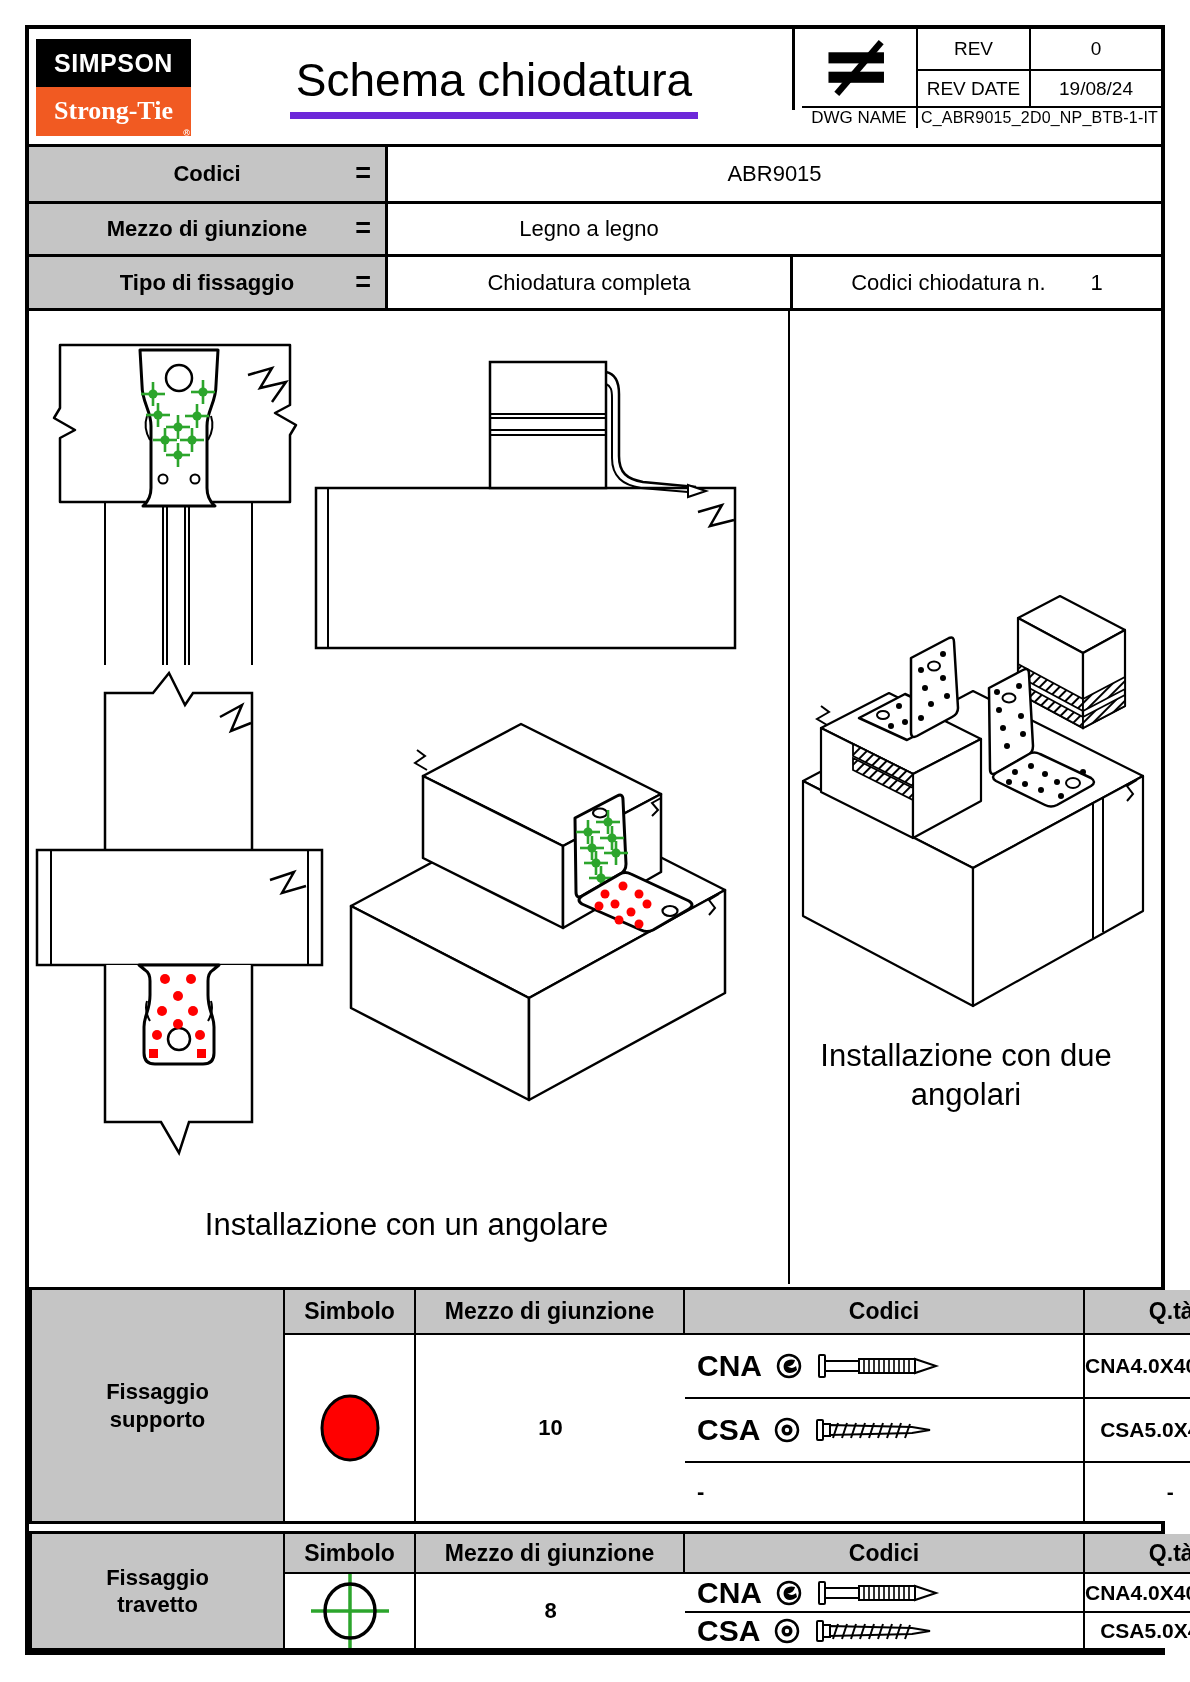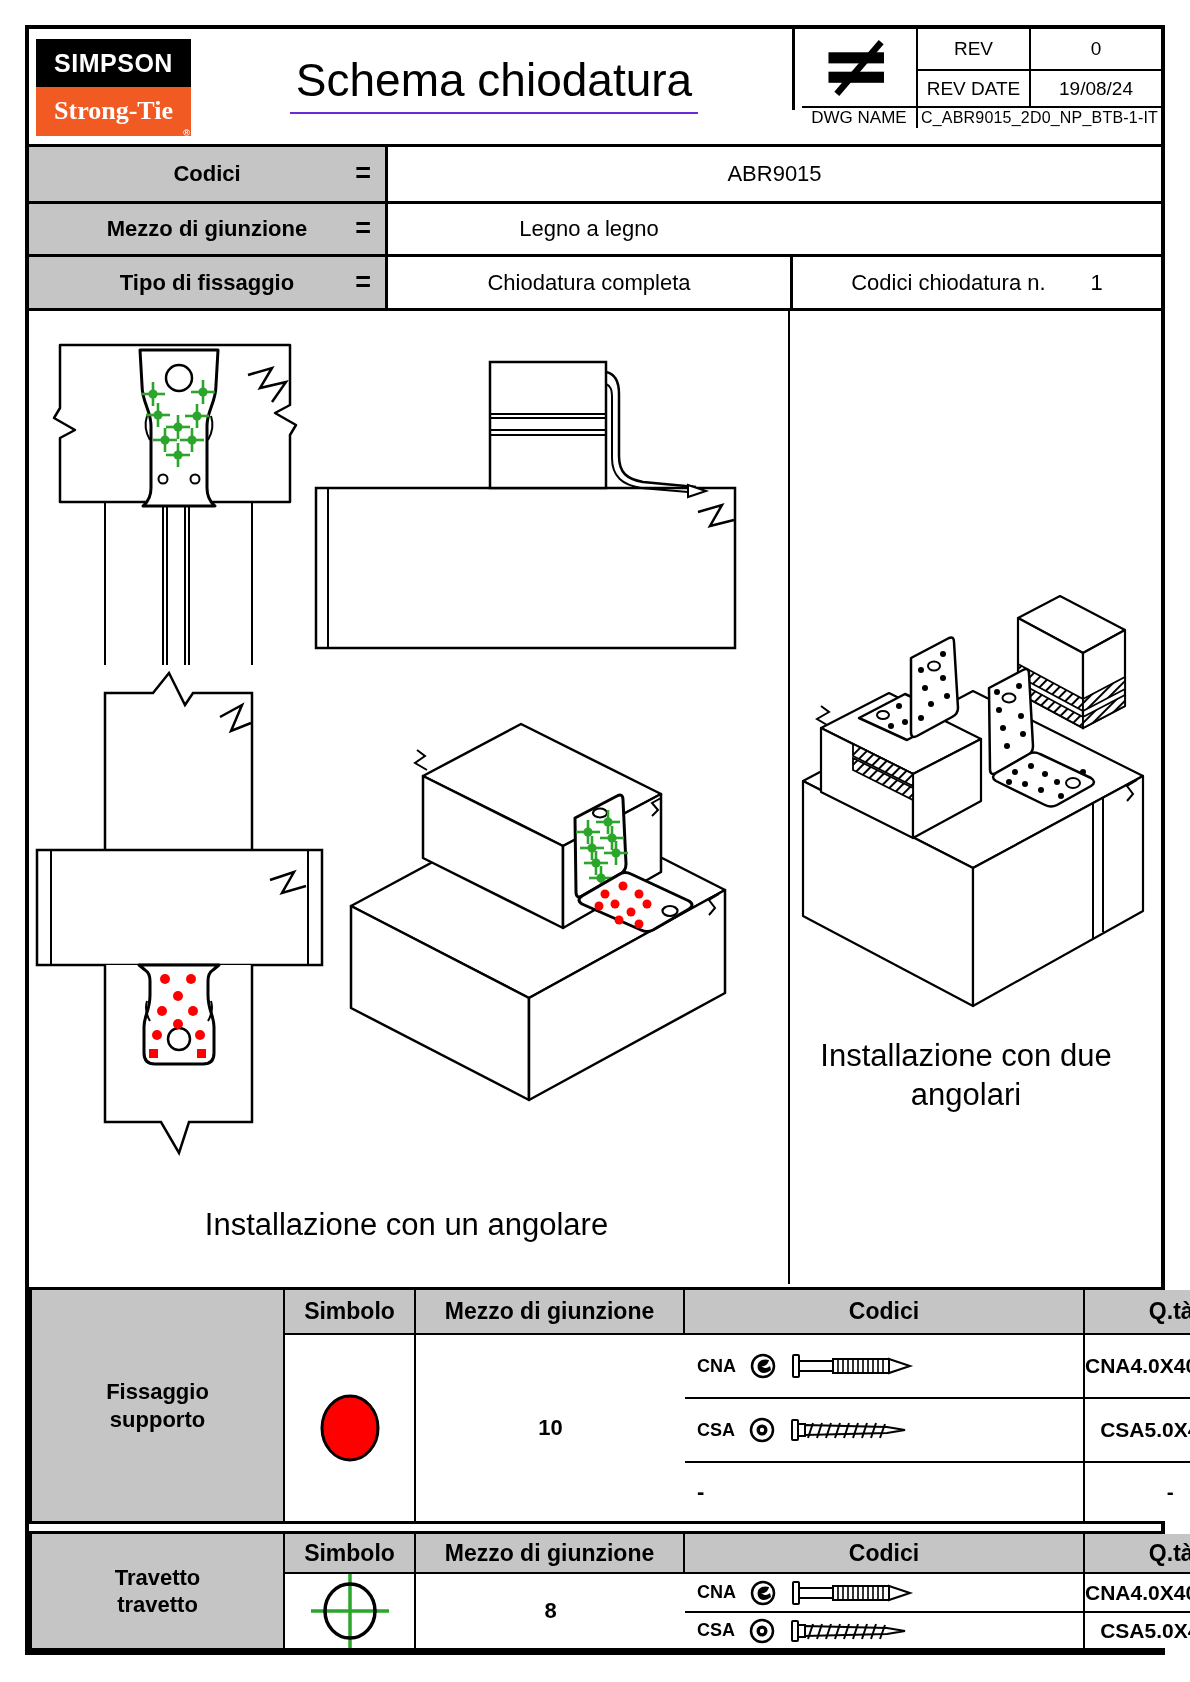--- a/index.html
+++ b/index.html
@@ -11,21 +11,21 @@
   
   .titleblock{position:absolute;left:0;top:0;width:1132px;height:118px;
               border-bottom:3px solid #000;box-sizing:border-box;}
   .logo{position:absolute;left:7px;top:10px;width:155px;}
   .logo-top{background:#000;color:#fff;font-weight:bold;font-size:25px;text-align:center;
             letter-spacing:.5px;padding:10px 2px 9px;}
   .logo-bot{background:#F15A22;color:#fff;font-weight:bold;font-size:26px;text-align:center;
             font-family:"Liberation Serif", serif;padding:9px 2px 10px;position:relative;}
   .logo-reg{position:absolute;right:1px;bottom:-2px;font-size:9px;font-family:"Liberation Sans",sans-serif;}
   .bigtitle{position:absolute;left:170px;top:24px;width:590px;text-align:center;}
-  .bigtitle span{display:inline-block;font-size:46px;border-bottom:2px solid #6d28d9;padding:0 6px 5px;}
+  .bigtitle span{display:inline-block;font-size:46px;border-bottom:7px solid #6d28d9;padding:0 6px 5px;}
   .revtable{position:absolute;left:763px;top:0;width:369px;height:81px;
             border-left:3px solid #000;box-sizing:border-box;display:grid;
             grid-template-columns:114px 113px 1fr;grid-template-rows:40px 37px 1fr;padding-left:7px;}
   .revtable>div{border-left:2.5px solid #000;border-top:2.5px solid #000;display:flex;
                 align-items:center;justify-content:center;box-sizing:border-box;}
   .revtable>div.nb{border-left:none;}
   .revtable>div.nt{border-top:none;}
   .rev-lab{font-size:19px;}
   .rev-val{font-size:19px;}
   .neqcell{grid-row:1/3;}
@@ -57,21 +57,21 @@
   .ft1{top:1258px;height:237px;grid-template-rows:45px 64px 64px 1fr;}
   .ft2{top:1502px;height:120px;grid-template-rows:40px 39px 1fr;}
   .fcell{border-right:2.5px solid #000;border-bottom:2.5px solid #000;box-sizing:border-box;
          display:flex;align-items:center;justify-content:center;background:#fff;}
   .fcell.lastcol{border-right:none;}
   .fcell.lastrow{border-bottom:none;}
   .fhead{background:#C5C5C5;font-weight:bold;font-size:23px;}
   .fgroup{background:#C5C5C5;font-weight:bold;font-size:22px;text-align:center;border-bottom:none;}
   .fgroup div{width:130px;line-height:1.25;}
   .mezzo-row{justify-content:flex-start;gap:14px;padding-left:12px;}
-  .mezzo-name{font-weight:bold;font-size:18px;}
+  .mezzo-name{font-weight:bold;font-size:30px;}
   .fcode{font-weight:bold;font-size:21px;}
   .fqty{font-weight:bold;font-size:22px;}
   .dashleft{justify-content:flex-start;padding-left:12px;font-weight:bold;font-size:22px;}
   svg{display:block;}
 </style>
 </head>
 <body>
 
 <svg width="0" height="0" style="position:absolute" aria-hidden="true">
   <defs>
@@ -392,21 +392,21 @@
           </svg>
       </div>
       <div class="fcell fcode">CSA5.0X40/50</div>
 
       <div class="fcell dashleft lastrow">-</div>
       <div class="fcell fcode lastrow">-</div>
     </div>
 
     <div class="ftable ft2">
       <div class="fcell fgroup" style="grid-row:1/4">
-        <div>Travetto travetto</div>
+        <div>Fissaggio travetto</div>
       </div>
       <div class="fcell fhead">Simbolo</div>
       <div class="fcell fhead">Mezzo di giunzione</div>
       <div class="fcell fhead">Codici</div>
       <div class="fcell fhead lastcol">Q.tà</div>
 
       <div class="fcell lastrow" style="grid-row:2/4">
         <svg width="90" height="78" viewBox="0 0 90 78">
           <line x1="45" y1="2" x2="45" y2="76" stroke="#2CA52C" stroke-width="3.5"></line>
           <line x1="6" y1="39" x2="84" y2="39" stroke="#2CA52C" stroke-width="3.5"></line>

